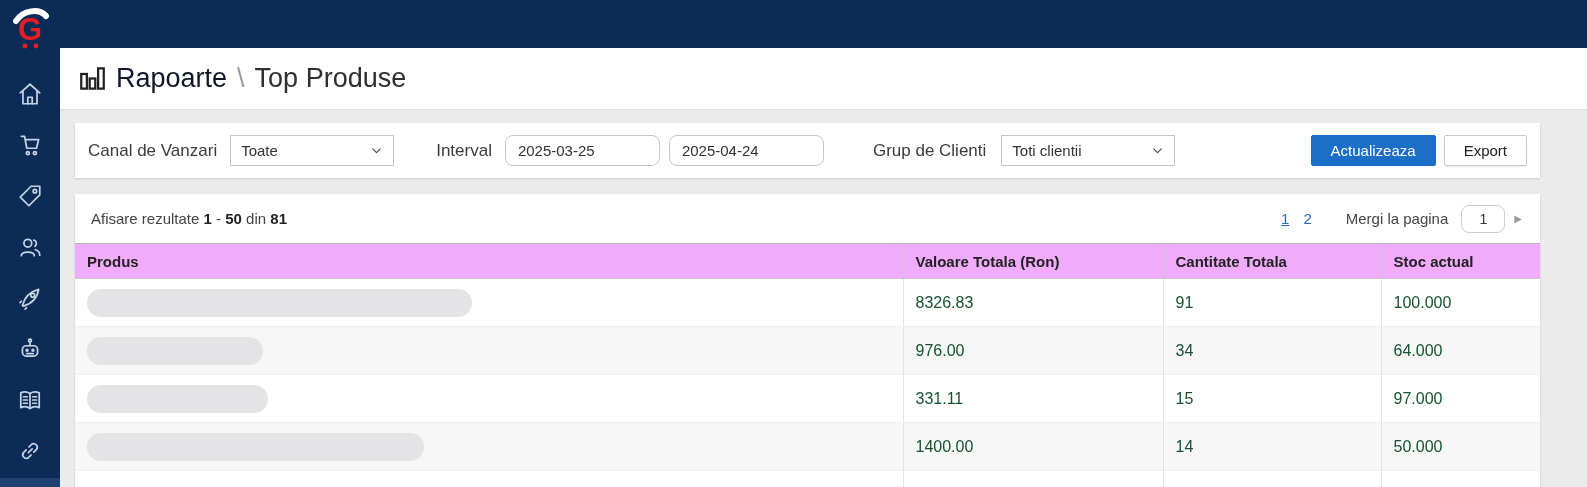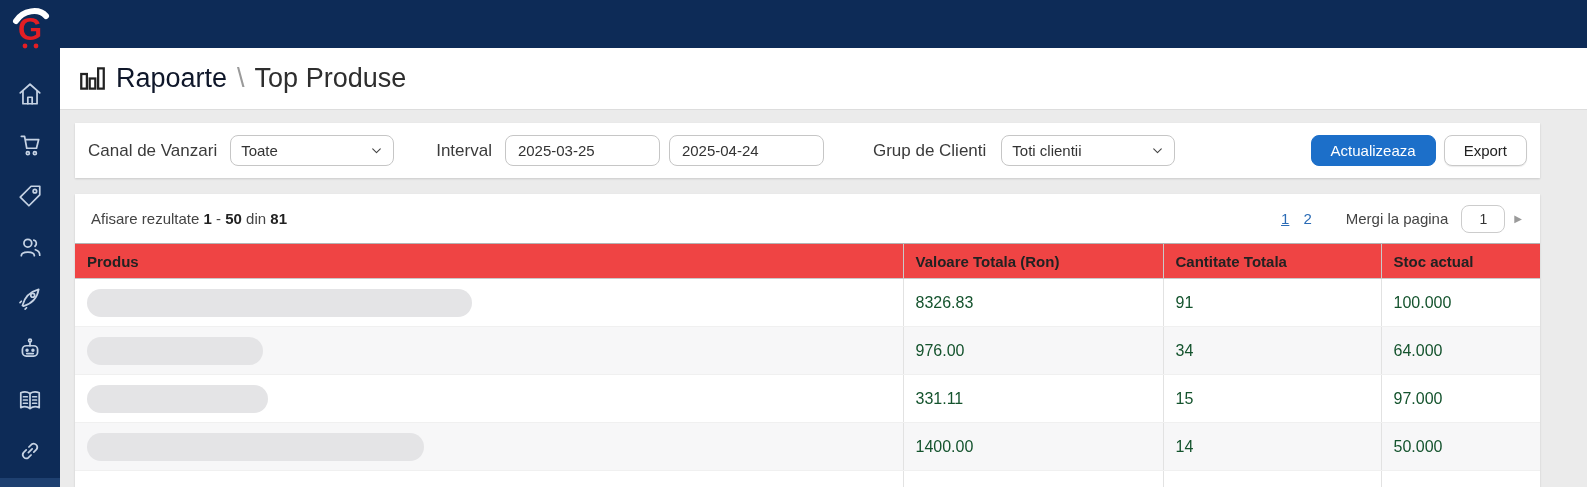--- a/index.html
+++ b/index.html
@@ -24,50 +24,50 @@
   .crumb-section { font-size:27px; font-weight:300; color:#0f172a; }
   .crumb-sep { font-size:27px; font-weight:300; color:#9a9a9a; margin:0 10px; }
   .crumb-title { font-size:27px; font-weight:300; color:#2e2e2e;text-align:center; }
 
   .content { position:absolute; left:60px; top:111px; width:1527px; height:320px; padding:12px 47px 0 15px; }
 
   
   .filter-panel { background:#fff; height:55px; box-shadow:0 1px 2px rgba(0,0,0,.14);
     display:flex; align-items:center; padding:0 13px; margin-bottom:16px; }
   .f-label { font-size:17px; color:#3b3b3b; }
-  .select { height:31px; border:1px solid #c6c6c6; border-radius:8px; background:#fff; cursor:pointer;
+  .select { height:31px; border:1px solid #c6c6c6; border-radius:0; background:#fff; cursor:pointer;
     display:flex; align-items:center; justify-content:space-between; padding:0 10px; font-size:15px; color:#333; }
   .select svg { stroke:#444; fill:none; stroke-width:2; stroke-linecap:round; stroke-linejoin:round; }
   .date-input { width:155px; height:31px; border:1px solid #c6c6c6; border-radius:8px; padding:0 12px;
     font-size:15px; color:#333; font-family:"Liberation Sans",sans-serif; }
   .sel-canal { width:164px; margin-left:13px; }
   .lbl-interval { margin-left:42px; }
   .di-from { margin-left:13px; } .di-to { margin-left:9px; }
   .lbl-grup { margin-left:49px; }
   .sel-grup { width:174px; margin-left:15px; }
   .filter-actions { margin-left:auto; display:flex; gap:8px; }
-  .btn { height:31px; border-radius:8px; font-size:15px; cursor:pointer; font-family:"Liberation Sans",sans-serif; }
+  .btn { height:31px; border-radius:2px; font-size:15px; cursor:pointer; font-family:"Liberation Sans",sans-serif; }
   .btn-primary { background:#1c6fc9; color:#fff; border:1px solid #1c6fc9; padding:0 19px; }
   .btn-secondary { background:#fff; color:#222; border:1px solid #c9c9c9; padding:0 19px; box-shadow:0 1px 1px rgba(0,0,0,.08); }
 
   
   .results-panel { background:#fff; box-shadow:0 1px 2px rgba(0,0,0,.14); min-height:300px; }
   .results-bar { height:49px; display:flex; align-items:center; justify-content:space-between; padding:0 18px 0 16px; }
   .results-summary { font-size:15px; color:#444; }
   .results-summary b { color:#222; }
   .pagination { display:flex; align-items:center; }
   .page-link { color:#2a6bb5; font-size:15px; text-decoration:none; margin-left:14px; cursor:pointer; }
   .page-link.current { text-decoration:underline; }
   .goto-label { font-size:15px; color:#444; margin-left:34px; }
   .goto-input { width:44px; height:28px; border:1px solid #ccc; border-radius:8px; text-align:center;
     font-size:14px; color:#333; margin-left:13px; font-family:"Liberation Sans",sans-serif; }
   .goto-caret { color:#9a9a9a; font-size:10px; margin-left:9px; cursor:pointer; }
 
   table { width:100%; border-collapse:collapse; table-layout:fixed; }
-  thead th { height:35px; background:#ef4444; text-align:left; font-size:15px; font-weight:bold; color:#222;
+  thead th { height:35px; background:#f0abfc; text-align:left; font-size:15px; font-weight:bold; color:#222;
     padding-left:12px; border-top:1px solid #b3b3b3; border-bottom:1px solid #c9c9c9; }
   thead th + th { border-left:1px solid #c9c9c9; }
   tbody td { height:48px; font-size:16px; color:#14532d; padding-left:12px; border-bottom:1px solid #f0f0f0; }
   tbody td + td { border-left:1px solid #e2e2e2; }
   tbody tr:nth-child(even) { background:#f7f7f8; }
   .pill { height:28px; background:#e4e4e6; border-radius:14px; }
 </style>
 </head>
 <body>
 

